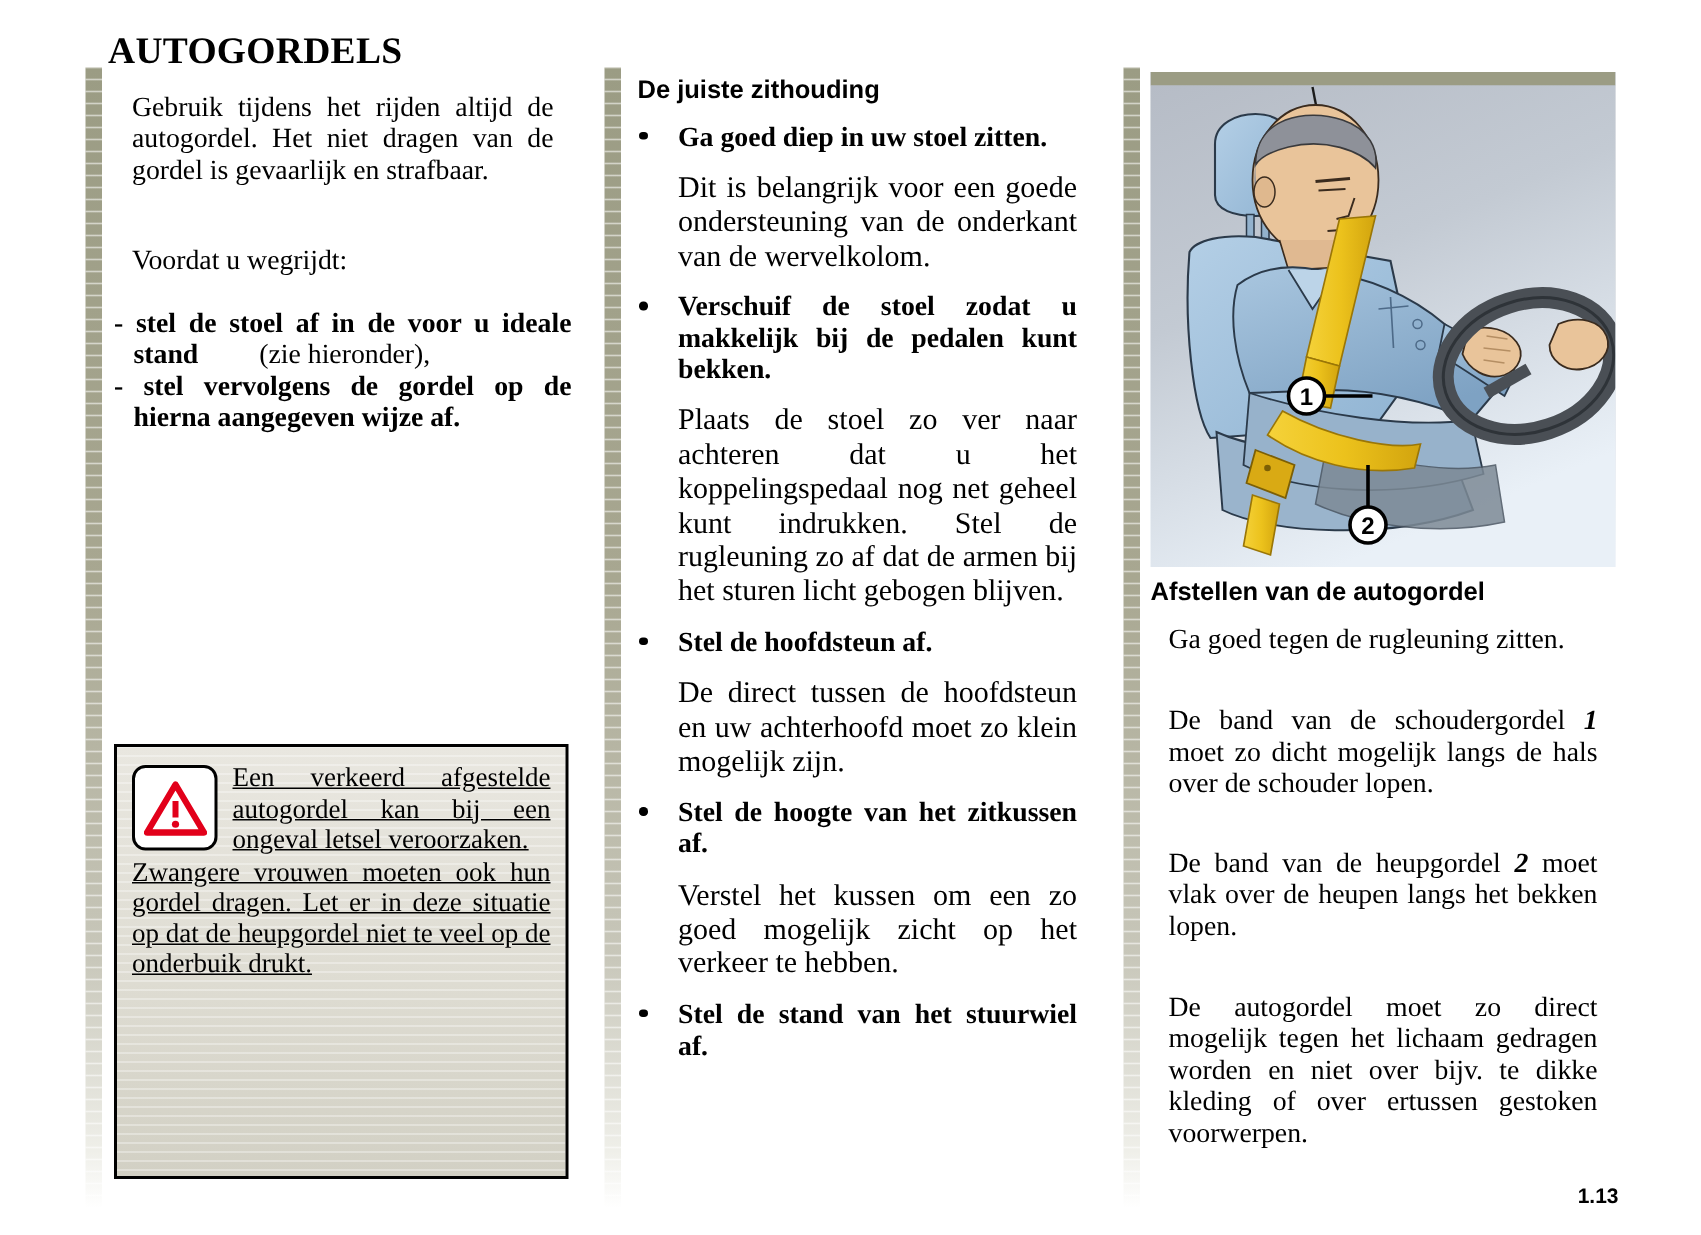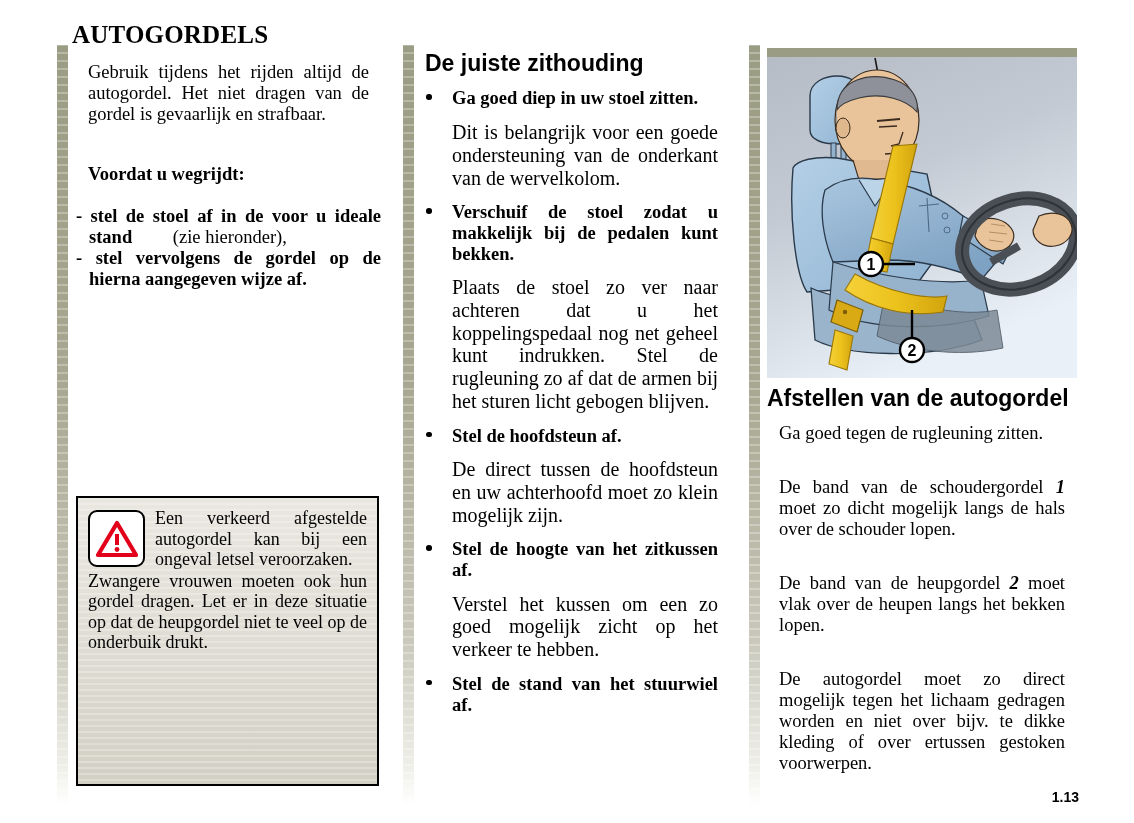--- a/index.html
+++ b/index.html
@@ -53,36 +53,36 @@
     margin: 0;
     font-size: 25px;
     font-weight: bold;
     letter-spacing: 0.2px;
     line-height: 1;
   }
 
   h2.sec-title {
     margin: 0 0 7px 0;
     font-family: "Liberation Sans", "DejaVu Sans", sans-serif;
-    font-size: 23px;
+    font-size: 17px;
     font-weight: bold;
     line-height: 1.15;
   }
 
   p {
     margin: 12px;
     font-size: 18.5px;
     line-height: 1.135;
     text-align: justify;
   }
 
   .gap-s { height: 9px; }
   .gap-m { height: 15px; }
 
-  b, strong { font-weight: bold; }
+  b, strong { font-weight: normal; }
   .num { font-weight: bold; font-style: italic; }
 
   
   .col1 .body { position: absolute; top: 50px; left: 0; width: 305px; }
   .col1 .lead { text-indent: 0; }
   .dashline {
     font-size: 18.5px;
     line-height: 1.135;
     text-align: justify;
     padding-left: 13px;
@@ -101,20 +101,21 @@
     border: 2.5px solid #000000;
     box-sizing: border-box;
     background-image:
       repeating-linear-gradient(to bottom,
         rgba(255,255,255,0.5) 0px,
         rgba(255,255,255,0.0) 1px,
         rgba(255,255,255,0.0) 5px,
         rgba(255,255,255,0.5) 6px),
       linear-gradient(to bottom, #e9e7e0 0%, #dedcd2 55%, #d2d0c4 100%);
     padding: 10px 10px 0 10px;
+    text-decoration: underline;
   }
   .warn-icon {
     float: left;
     width: 57px;
     height: 57px;
     border: 2.5px solid #000000;
     border-radius: 9px;
     background: #ffffff;
     box-sizing: border-box;
     margin: 2px 10px 2px 0;

